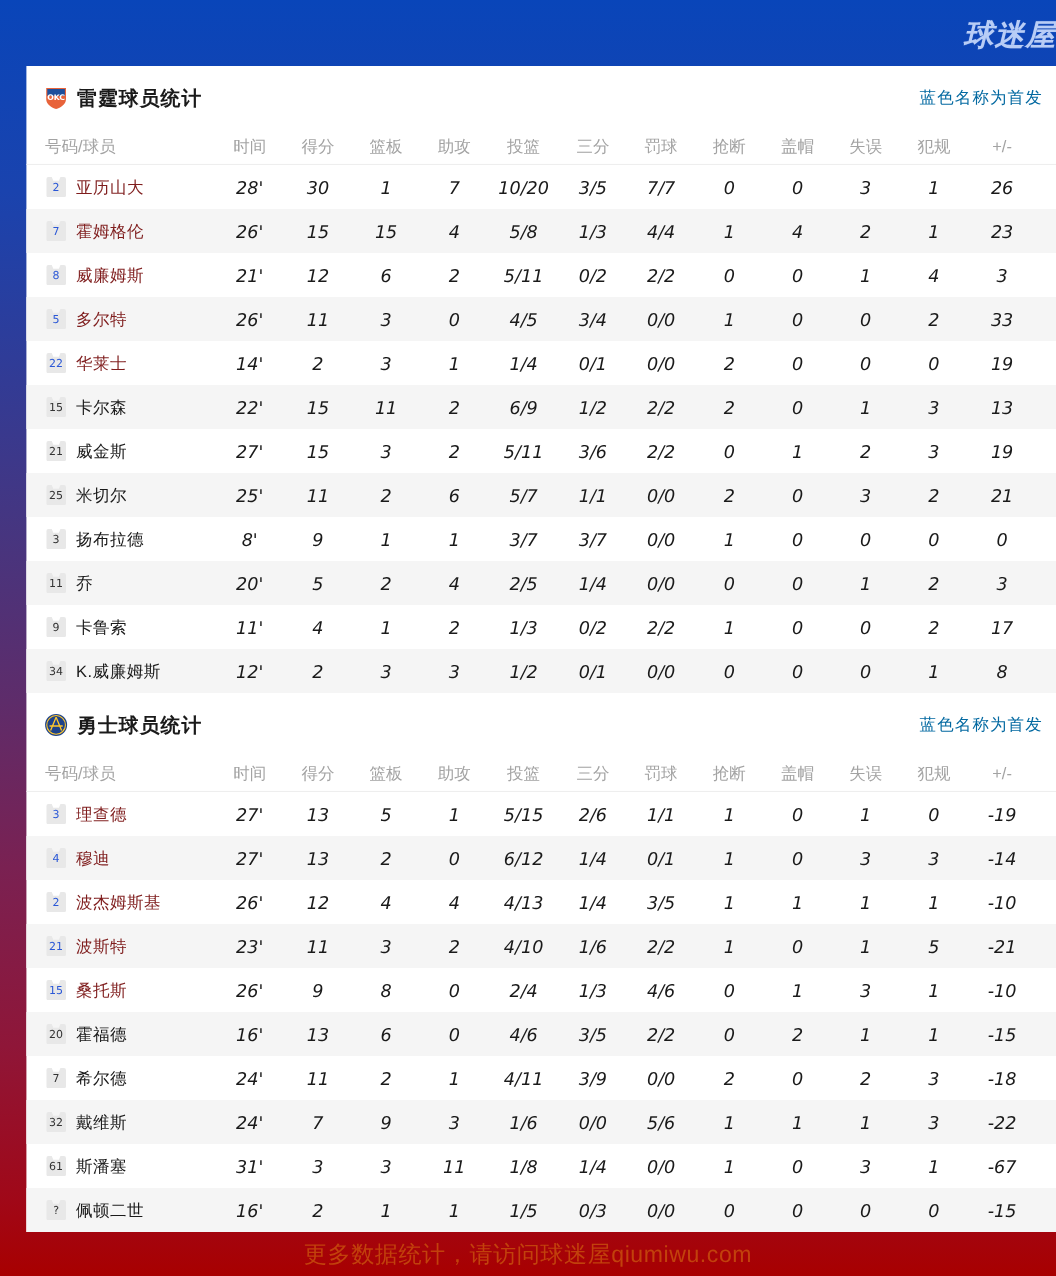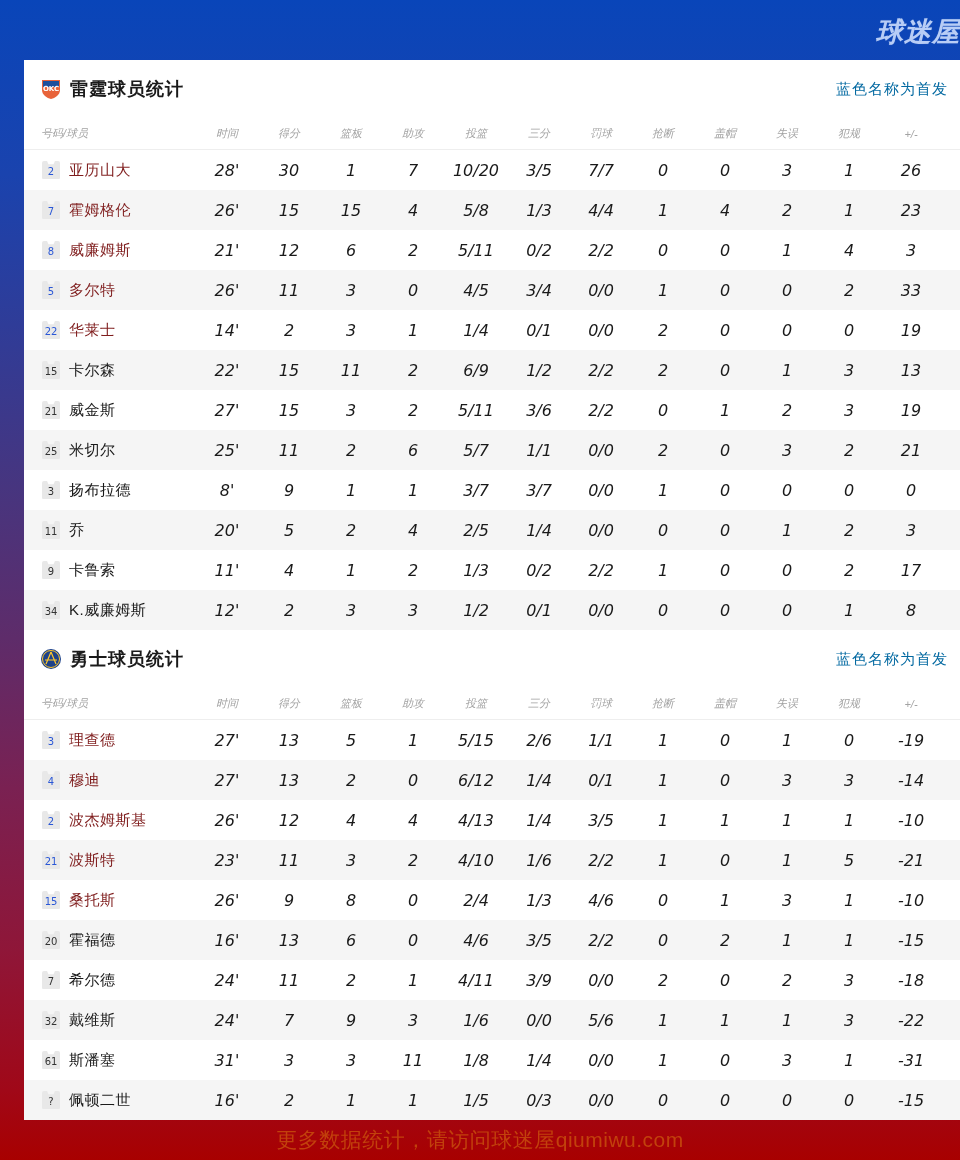--- a/index.html
+++ b/index.html
@@ -31,21 +31,21 @@
     font-size: 18px; font-weight: bold; color: #1a1a1a; letter-spacing: 1px;
   }
   .starter-note { font-size: 15px; color: #0369a1; letter-spacing: 1px; }
   .col-header, .row {
     display: grid;
     grid-template-columns: 172px 62px 62px 62px 62px 64px 62px 62px 62px 62px 62px 62px 62px;
     align-items: center;
   }
   .col-header { height: 32px; border-bottom: 1px solid #eeeeee; }
   .col-header span {
-    font-size: 11px; color: #a3a3a3; text-align: center; font-style: italic;
+    font-size: 15px; color: #a3a3a3; text-align: center;
   }
   .col-header span:first-child { text-align: left; padding-left: 17px; }
   .row { height: 40px; }
   .row:nth-child(even) { background: #f5f5f5; }
   .row .num {
     text-align: center; font-size: 16px; color: #1a1a1a; font-style: italic;
     font-family: "DejaVu Sans", sans-serif;
   }
   .player { display: flex; align-items: center; padding-left: 18px; }
   .jersey {
@@ -500,21 +500,21 @@
           <span class="num">3</span>
           <span class="num">3</span>
           <span class="num">11</span>
           <span class="num">1/8</span>
           <span class="num">1/4</span>
           <span class="num">0/0</span>
           <span class="num">1</span>
           <span class="num">0</span>
           <span class="num">3</span>
           <span class="num">1</span>
-          <span class="num">-31</span>
+          <span class="num">-67</span>
         </div>
         <div class="row">
           <div class="player">
             <span class="jersey">?</span>
             <span class="pname">佩顿二世</span>
           </div>
           <span class="num">16'</span>
           <span class="num">2</span>
           <span class="num">1</span>
           <span class="num">1</span>

